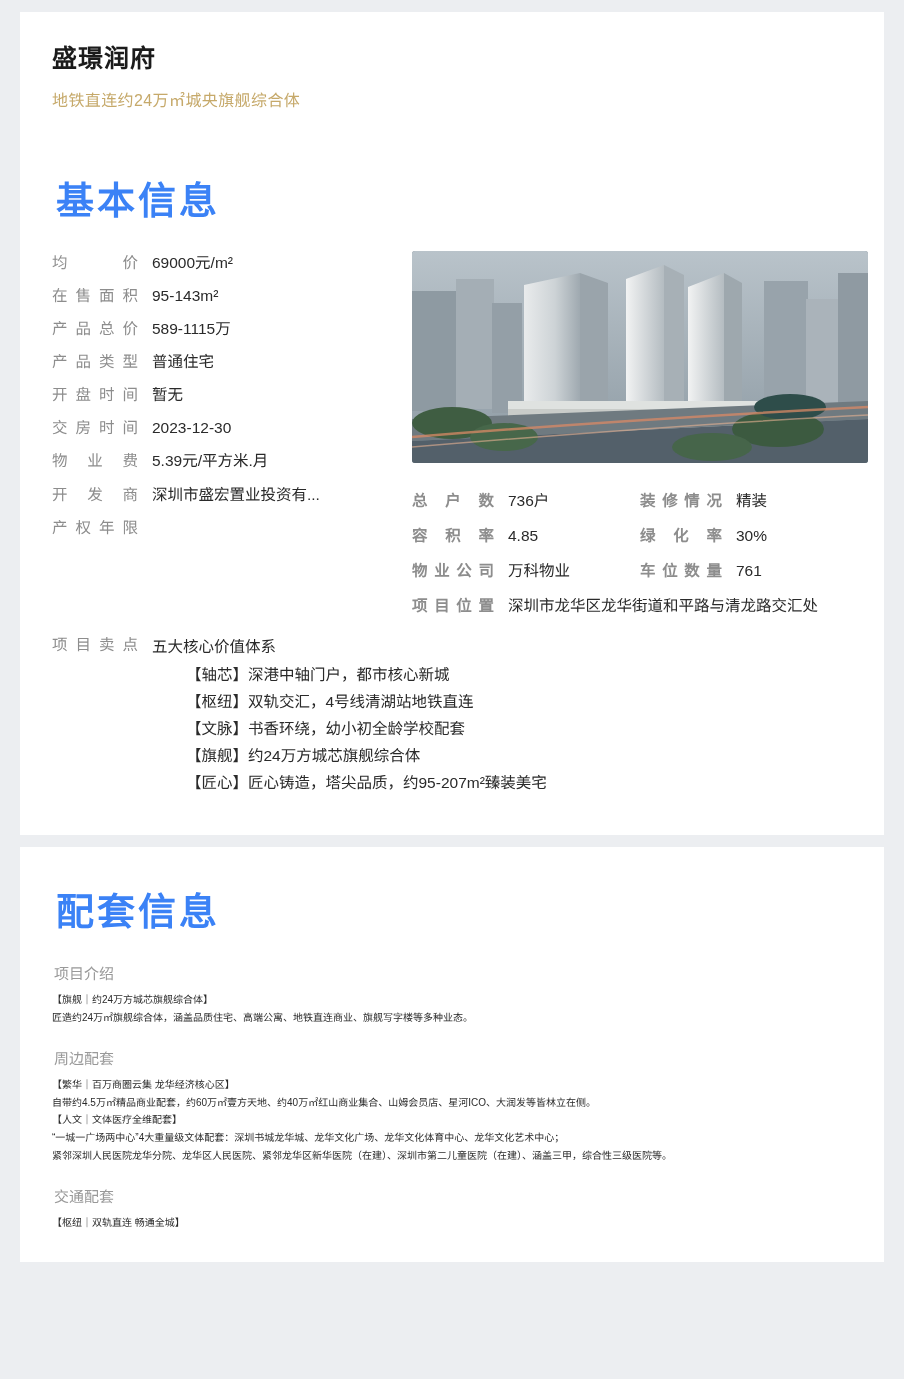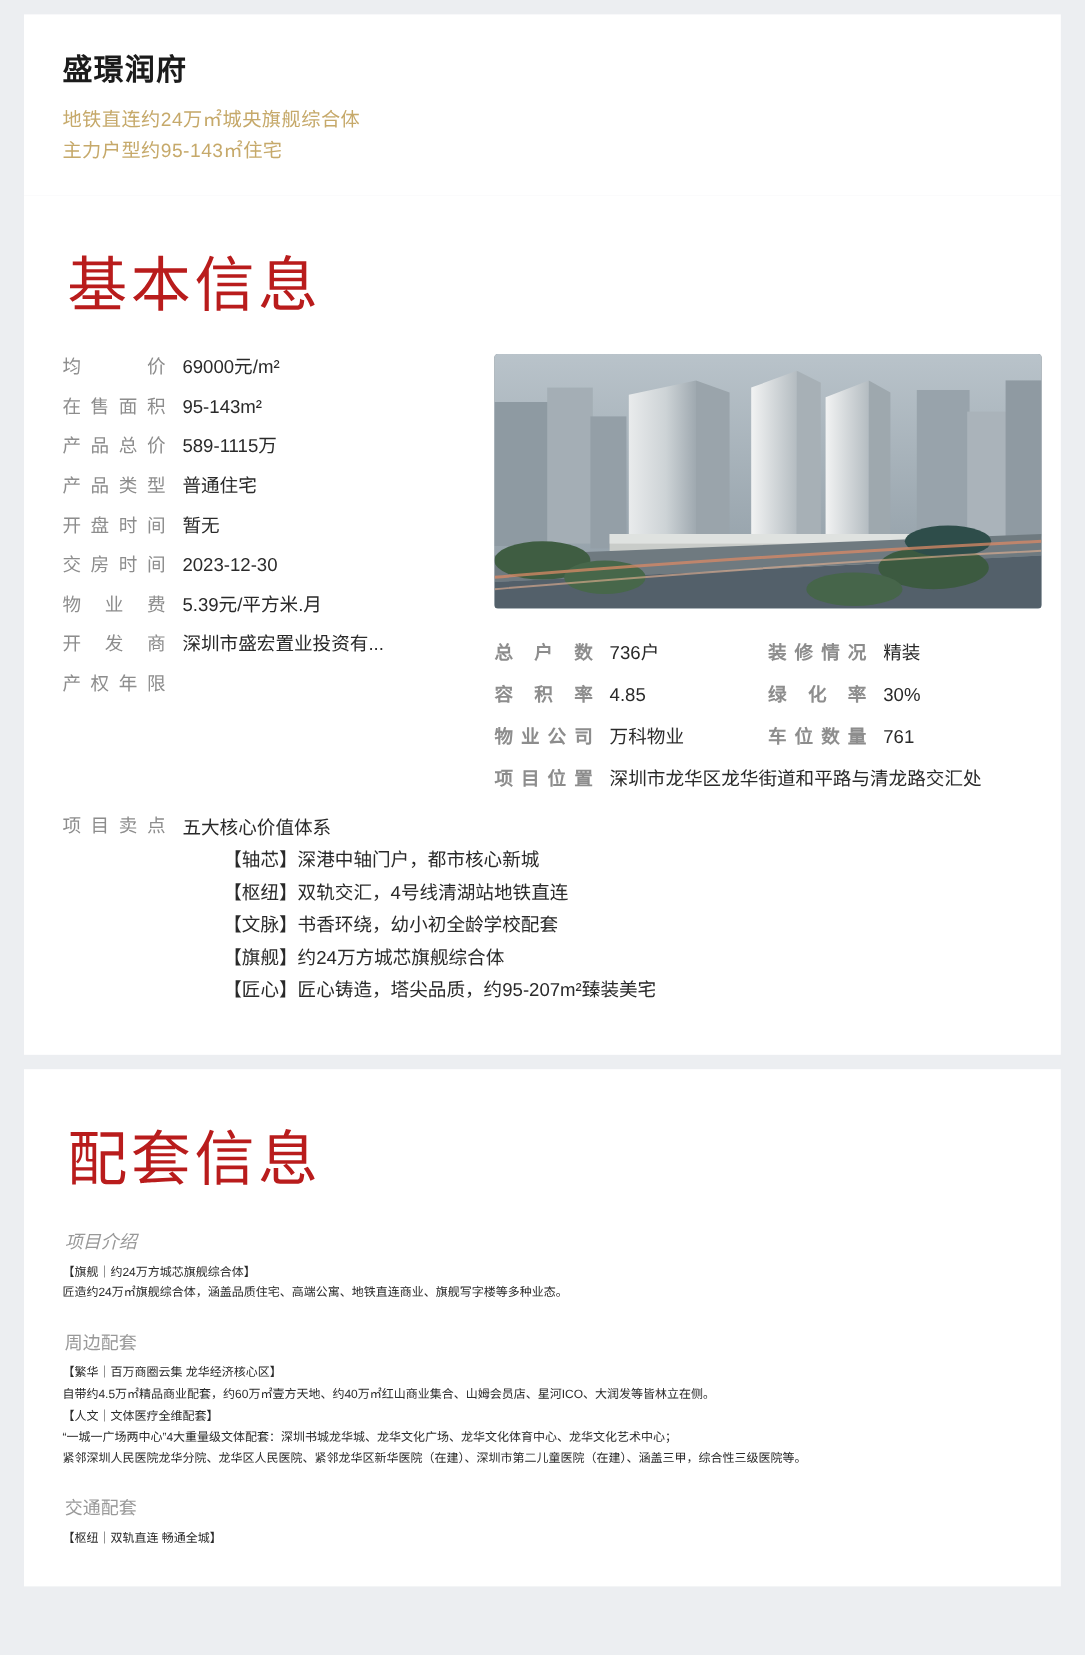--- a/index.html
+++ b/index.html
@@ -36,23 +36,23 @@
     letter-spacing: 0.4px;
   }
 
   
   .section-card {
     background: #ffffff;
     padding: 26px 32px 30px 32px;
   }
   .gap { height: 12px; }
   .section-heading {
-    font-size: 50px;
-    font-weight: normal;
-    color: #b91c1c;
+    font-size: 38px;
+    font-weight: bold;
+    color: #3b82f6;
     letter-spacing: 3px;
     margin: 8px 0 26px 4px;
   }
 
   
   .basic-wrap {
     display: flex;
     align-items: flex-start;
   }
   .basic-left {
@@ -110,39 +110,38 @@
   .sellpoints .kv-val { line-height: 1.75; }
   .sp-line { display: block; }
   .sp-indent { display: block; padding-left: 34px; }
 
   
   .sub-label {
     font-size: 15px;
     color: #999999;
     margin: 20px 0 8px 2px;
   }
-  .sub-label.first { margin-top: 12px; font-style: italic; }
+  .sub-label.first { margin-top: 12px; }
   .para {
     font-size: 10px;
     color: #2a2a2a;
     line-height: 1.78;
     margin: 0;
   }
   .para + .para { margin-top: 0; }
 </style>
 </head>
 <body>
 
 <div class="page">
 
   <div class="header-card">
     <h1 class="project-title">盛璟润府</h1>
     <div class="subtitle">
       <div>地铁直连约24万㎡城央旗舰综合体</div>
-      <div>主力户型约95-143㎡住宅</div>
     </div>
   </div>
 
   <div class="section-card">
     <div class="section-heading">基本信息</div>
 
     <div class="basic-wrap">
 
       <div class="basic-left">
 

